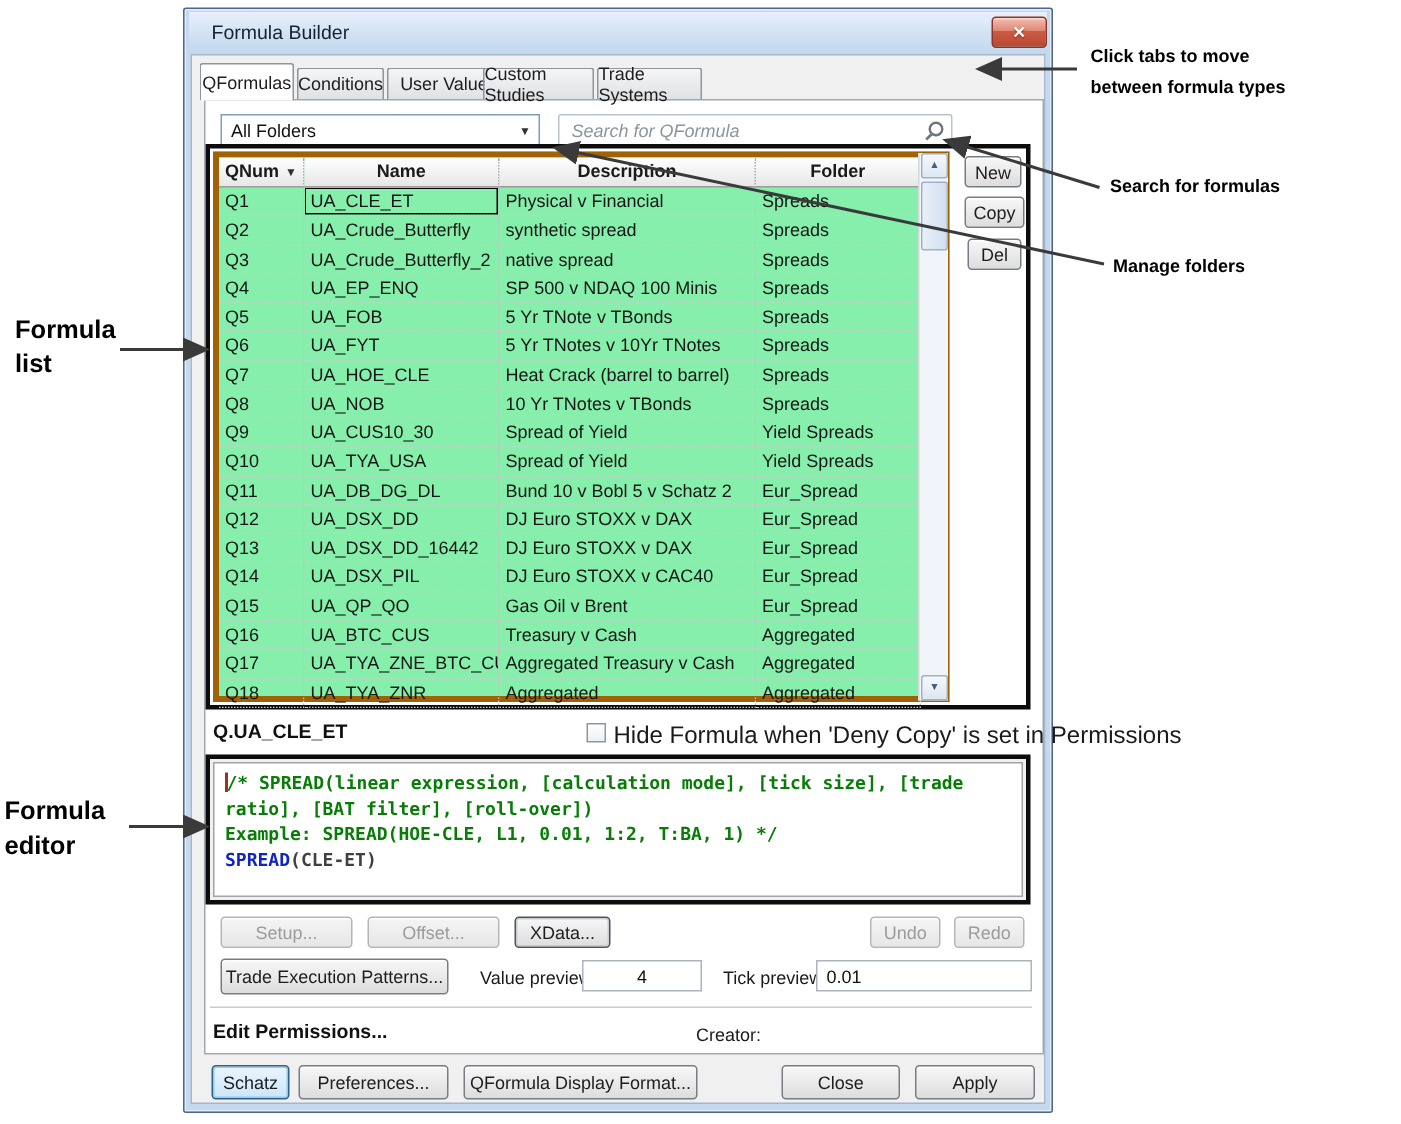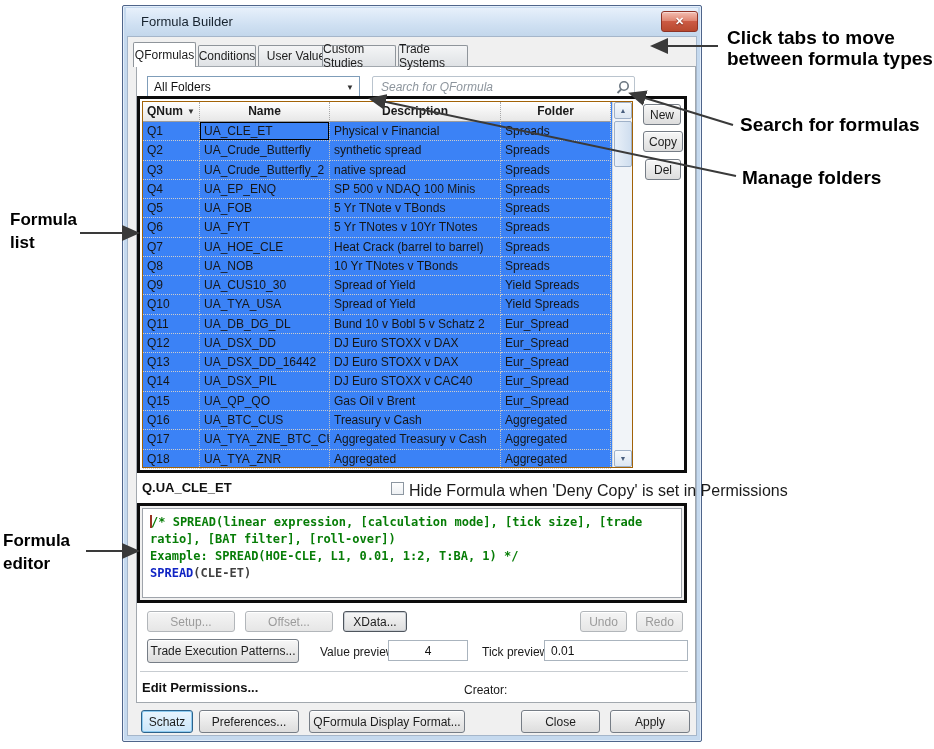--- a/index.html
+++ b/index.html
@@ -40,21 +40,21 @@
   #folders-chevron{width:18px;text-align:center;font-size:8px;color:#333;}
   #search-box{left:372px;top:76px;width:263px;height:22px;background:#fff;border:1px solid #bac4ce;
               border-radius:2px;box-sizing:border-box;display:flex;align-items:center;}
   #search-input{flex:1;border:none;outline:none;font-family:"Liberation Sans",sans-serif;
                 font-size:12px;font-style:italic;color:#555;padding:0 0 0 8px;background:transparent;}
   #search-input::placeholder{color:#8d959d;font-style:italic;}
   #search-icon{width:22px;height:16px;}
 
   
   #list-frame{left:137px;top:96px;width:550px;height:377px;background:#fff;border:3px solid #0c0c0c;box-sizing:border-box;}
-  #table{left:142px;top:101px;width:491px;height:367px;background:#3b82f6;border:1px solid #a16207;box-sizing:border-box;}
+  #table{left:142px;top:101px;width:491px;height:367px;background:#86efac;border:4px solid #a16207;box-sizing:border-box;}
   #thead{display:flex;height:20px;}
   .hcell{box-sizing:border-box;font-size:12px;font-weight:bold;color:#1a1a1a;text-align:center;line-height:19px;
          background:linear-gradient(#ffffff,#e7e7e7);border-right:1px dotted #a8a8a8;border-bottom:1px solid #9c9c9c;
          white-space:nowrap;overflow:hidden;}
   .c0{width:57px;}.c1{width:130px;}.c2{width:171px;}.c3{width:110px;}
   .trow{display:flex;height:19.28px;box-sizing:border-box;}
   .tcell{box-sizing:border-box;font-size:12px;color:#161616;line-height:18.2px;padding-left:4px;
          border-right:1px dotted #c2c2c2;border-bottom:1px dotted #cccccc;white-space:nowrap;overflow:hidden;}
   .focus-cell{box-shadow:inset 0 0 0 1px #000;}
   #sort-icon{font-size:8px;color:#333;margin-left:4px;vertical-align:1px;}
@@ -116,21 +116,21 @@
   #creator-field{left:505px;top:679px;width:183px;height:21px;padding-left:5px;border:1px solid #b8bec5;}
 
   
   #btn-toolbox{left:141px;top:710px;width:52px;height:23px;}
   #btn-preferences{left:199px;top:710px;width:100px;height:23px;}
   #btn-displayfmt{left:309px;top:710px;width:156px;height:23px;}
   #btn-close{left:521px;top:710px;width:79px;height:23px;}
   #btn-apply{left:610px;top:710px;width:80px;height:23px;}
 
   
-  .callout{color:#000;font-weight:bold;font-size:19px;line-height:21px;white-space:nowrap;z-index:20;}
+  .callout{color:#000;font-weight:bold;font-size:12px;line-height:21px;white-space:nowrap;z-index:20;}
   #ann-click-tabs{left:727px;top:27px;}
   #ann-search{left:740px;top:114px;}
   #ann-manage{left:742px;top:167px;}
   #ann-list{left:10px;top:208px;font-size:17px;line-height:23px;}
   #ann-editor{left:3px;top:529px;font-size:17px;line-height:23px;}
   #arrow-layer{left:0;top:0;z-index:18;pointer-events:none;}
 </style>
 </head>
 <body>
 

